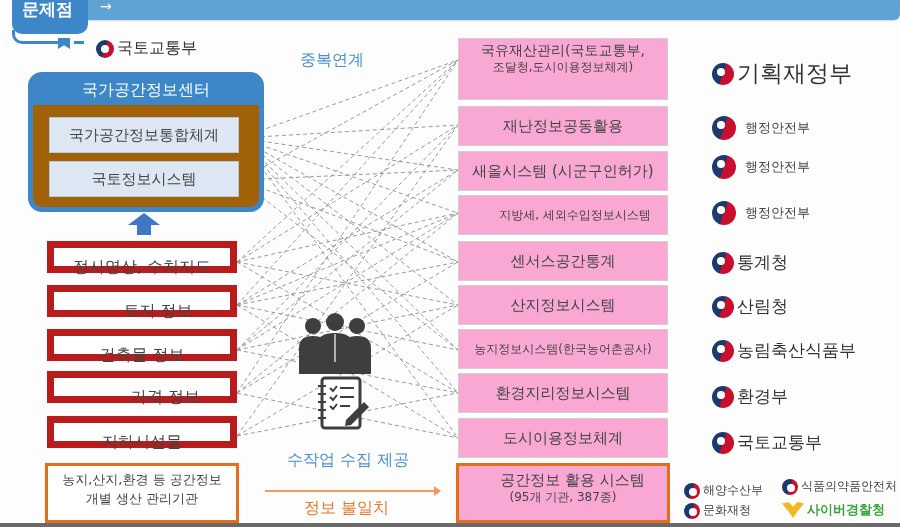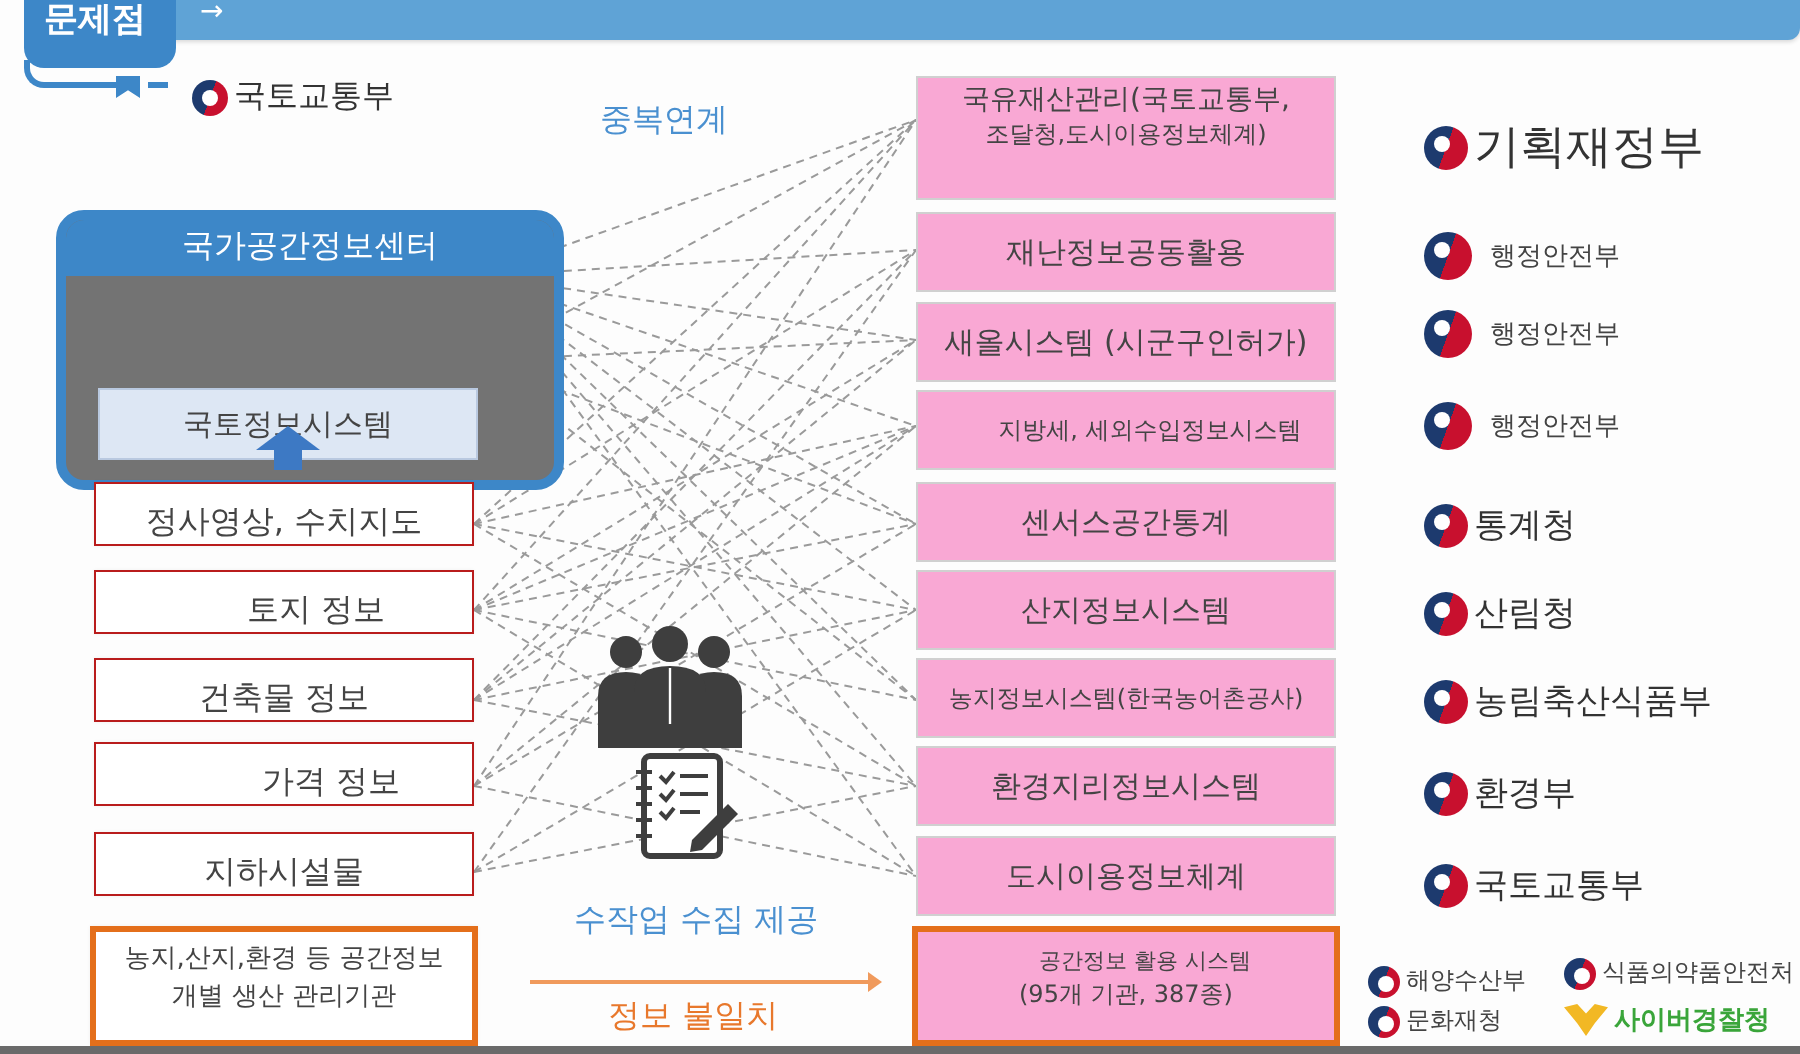--- a/index.html
+++ b/index.html
@@ -9,27 +9,27 @@
     .topbar-arrow { left: 100px; top: -2px; color: #fff; font-size: 14px; }
     .tab { left: 12px; top: -6px; width: 76px; height: 40px; background: #3d87c8; border-radius: 0 0 10px 10px; color: #fff; font-size: 17px; font-weight: bold; padding: 4px 0 0 10px; }
     .tab-bracket { left: 12px; top: 30px; width: 50px; height: 14px; border: 3px solid #3d87c8; border-top: none; border-right: none; border-radius: 0 0 0 10px; }
     .bookmark { left: 58px; top: 38px; width: 12px; height: 11px; background: #3d87c8; clip-path: polygon(0 0,100% 0,100% 100%,50% 65%,0 100%); }
     .tab-dash { left: 74px; top: 41px; width: 10px; height: 3px; background: #3d87c8; }
     .ministry { display: flex; align-items: center; gap: 3px; white-space: nowrap; }
     .emblem { width: 18px; height: 18px; border-radius: 50%; background: conic-gradient(from 200deg, #1d3a6e 0 180deg, #c8102e 180deg 360deg); position: relative; flex: none; }
     .emblem::after { content: ""; position: absolute; left: 5px; top: 5px; width: 8px; height: 8px; background: #fff; border-radius: 50%; }
     .ministry .name { color: #333; font-size: 16px; }
     .ministry .name.sm { font-size: 13px; color: #444; }
-    .center-box { left: 28px; top: 72px; width: 254px; height: 140px; border: 5px solid #3d87c8; border-radius: 14px; background: #737373; overflow: hidden; margin-top: 33px; }
+    .center-box { left: 28px; top: 72px; width: 236px; height: 140px; border: 5px solid #3d87c8; border-radius: 14px; background: #a16207; overflow: hidden; }
     .center-title { height: 28px; background: #3d87c8; color: #fff; font-size: 16px; text-align: center; line-height: 26px; }
     .inner-item { position: absolute; left: 16px; width: 190px; height: 36px; background: #dde7f4; border: 1px solid #b9c9e0; text-align: center; line-height: 34px; font-size: 15px; color: #444; }
     .up-arrow { left: 128px; top: 213px; width: 30px; height: 22px; }
     .up-arrow .head { width: 0; height: 0; border-left: 16px solid transparent; border-right: 16px solid transparent; border-bottom: 12px solid #3d79c4; }
     .up-arrow .shaft { width: 14px; height: 10px; background: #3d79c4; margin-left: 9px; }
-    .left-item { position: absolute; left: 47px; width: 190px; height: 32px; background: #fff; border: 1px solid #b91c1c; box-shadow: 0 0 2px rgba(0,0,0,0.05); text-align: center; line-height: 38px; font-size: 16px; color: #444; }
+    .left-item { position: absolute; left: 47px; width: 190px; height: 32px; background: #fff; border: 7px solid #b91c1c; box-shadow: 0 0 2px rgba(0,0,0,0.05); text-align: center; line-height: 38px; font-size: 16px; color: #444; }
     .orange-box { border: 3px solid #e46f1b !important; }
     .orange-box.two-line { line-height: 19px; font-size: 13px; padding-top: 4px; }
     .right-item { position: absolute; left: 458px; width: 210px; height: 40px; background: #f9a8d4; border: 1px solid #d0d0d0; text-align: center; line-height: 38px; font-size: 15px; color: #444; }
     .right-item.two-line { line-height: 17px; font-size: 13px; padding-top: 3px; }
     .right-item.small { font-size: 12px; }
     .label-blue { color: #4a90d0; font-size: 16px; }
     .label-orange { color: #e8782c; font-size: 16px; }
     .h-arrow { left: 265px; top: 490px; width: 170px; height: 2px; background: #f09a5c; }
     .h-arrow::after { content: ""; position: absolute; right: -6px; top: -4px; border-top: 5px solid transparent; border-bottom: 5px solid transparent; border-left: 7px solid #f09a5c; }
     svg.lines { position: absolute; left: 0; top: 0; }
@@ -97,20 +97,21 @@
     <line x1="237" y1="393" x2="458" y2="438"></line>
 
     <line x1="237" y1="436" x2="458" y2="125"></line>
     <line x1="237" y1="436" x2="458" y2="305"></line>
     <line x1="237" y1="436" x2="458" y2="393"></line>
   </g>
 </svg>
 
 <div class="abs center-box">
   <div class="center-title">국가공간정보센터</div>
+  <div class="inner-item" style="top:40px;">국가공간정보통합체계</div>
   <div class="inner-item" style="top:84px;">국토정보시스템</div>
 </div>
 
 <div class="abs up-arrow">
   <div class="head"></div>
   <div class="shaft"></div>
 </div>
 
 <div class="left-item" style="top:241px;">정사영상, 수치지도</div>
 <div class="left-item" style="top:285px;padding-left:32px;">토지 정보</div>
@@ -165,21 +166,21 @@
 </div>
 <div class="right-item" style="top:106px;">재난정보공동활용</div>
 <div class="right-item" style="top:151px;">새올시스템 (시군구인허가)</div>
 <div class="right-item small" style="top:195px;padding-left:24px;">지방세, 세외수입정보시스템</div>
 <div class="right-item" style="top:241px;">센서스공간통계</div>
 <div class="right-item" style="top:285px;">산지정보시스템</div>
 <div class="right-item small" style="top:329px;">농지정보시스템(한국농어촌공사)</div>
 <div class="right-item" style="top:373px;">환경지리정보시스템</div>
 <div class="right-item" style="top:418px;">도시이용정보체계</div>
 <div class="right-item orange-box two-line" style="top:463px; height:60px; left:456px; width:214px; padding-top:6px;">
-  <div style="font-size:11px;padding-left:19px;">공간정보 활용 시스템</div>
+  <div style="font-size:15px;padding-left:19px;">공간정보 활용 시스템</div>
   <div style="font-size:12px;">(95개 기관, 387종)</div>
 </div>
 
 <div class="abs ministry" style="left:712px; top:58px;">
   <span class="emblem" style="width:22px;height:22px;"></span>
   <span class="name" style="font-size:23px;">기획재정부</span>
 </div>
 <div class="abs ministry" style="left:712px; top:116px;">
   <span class="emblem" style="width:24px;height:24px;"></span>
   <span class="name sm" style="margin-left:6px;">행정안전부</span>

